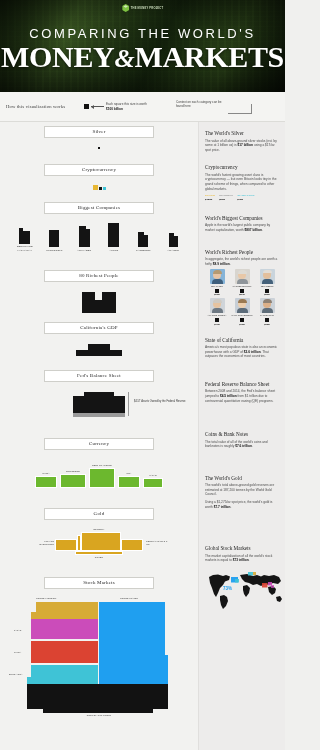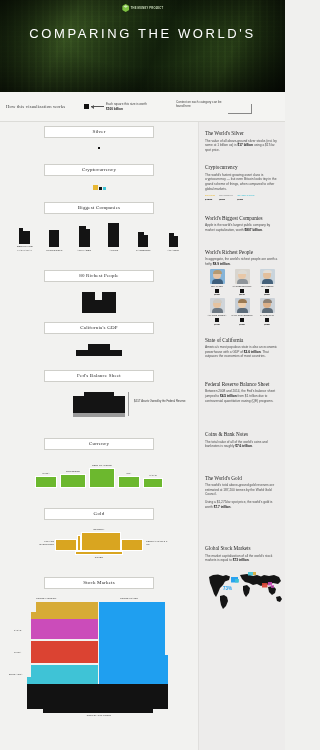--- a/index.html
+++ b/index.html
@@ -116,20 +116,23 @@
     <div class="logo">
       <span class="logo-mark">
         <svg width="7" height="8" viewBox="0 0 7 8">
             <polygon points="3.5,0 7,2 7,6 3.5,8 0,6 0,2" fill="#7ec242"></polygon>
             <polygon points="3.5,1.2 5.8,2.5 3.5,3.8 1.2,2.5" fill="#cfe9b4"></polygon>
           </svg>
       </span>
       <span class="logo-txt">THE MONEY PROJECT</span>
     </div>
     <div class="hero-t1">COMPARING THE WORLD'S</div>
+    <div class="hero-t2">
+      <span>MONEY</span><span class="amp">&amp;</span><span>MARKETS</span>
+    </div>
   </div>
 
   <div class="legend">
     <div class="legend-title">How this visualization works</div>
     <div class="legend-item">
       <span class="legend-sq"></span>
       <span class="legend-arrow"></span>
       <span class="legend-txt"><span>Each square this size is worth</span> <b>$100 billion</b></span>
     </div>
     <div class="legend-item2">

